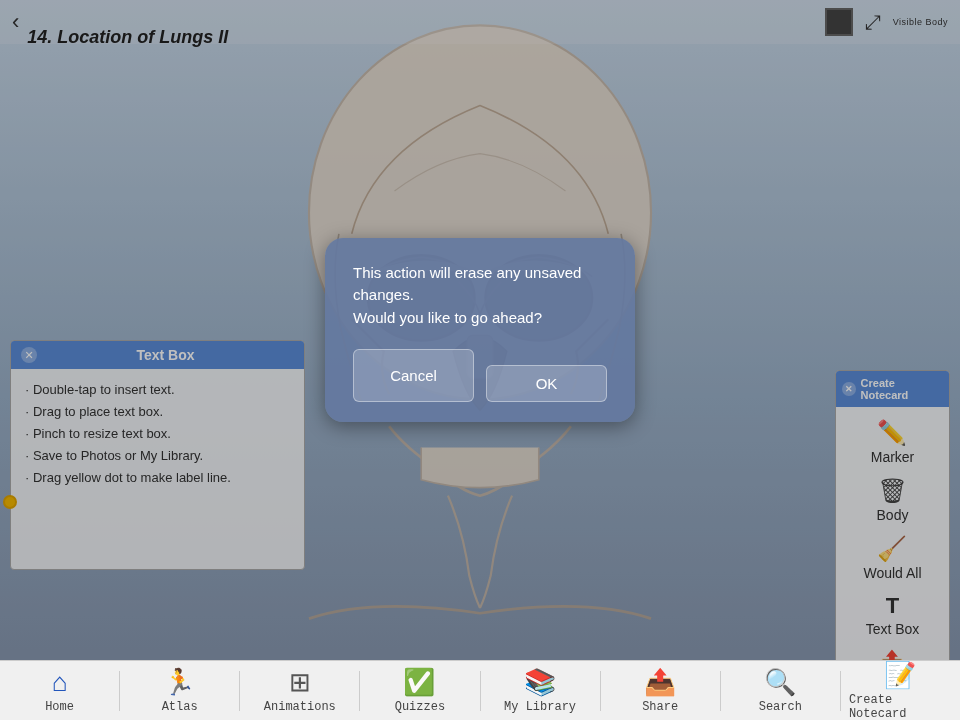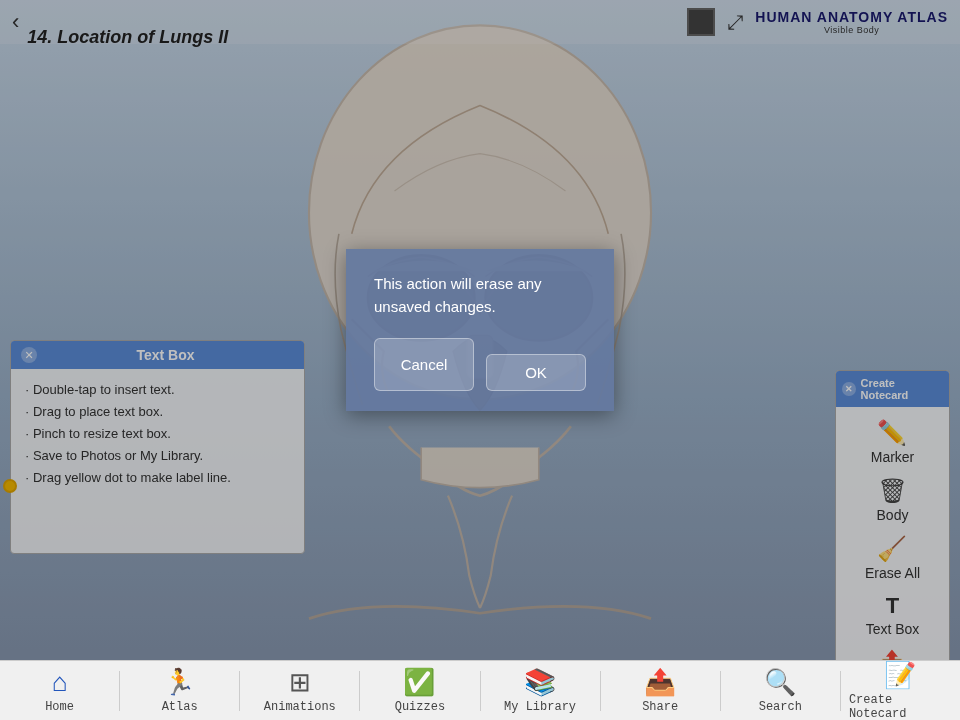--- a/index.html
+++ b/index.html
@@ -138,21 +138,21 @@
     }
 
     .text-box-title {
       font-size: 14px;
       font-weight: 600;
       text-align: center;
       flex: 1;
     }
 
     .text-box-body {
-      padding: 10px 14px 64px 14px;
+      padding: 10px 14px 80px 14px;
       font-size: 13px;
       color: #333;
       line-height: 1.7;
     }
 
     .yellow-dot {
       position: absolute;
       left: -8px;
       bottom: 60px;
       width: 14px;
@@ -234,23 +234,23 @@
       top: 0; left: 0; right: 0; bottom: 0;
       background: rgba(0,0,0,0.25);
       z-index: 30;
       display: flex;
       align-items: center;
       justify-content: center;
     }
 
     #modal-dialog {
       background: rgba(100,120,160,0.92);
-      border-radius: 0;
+      border-radius: 18px;
       padding: 24px 28px 20px 28px;
-      width: 268px;
+      width: 310px;
       box-shadow: 0 4px 20px rgba(0,0,0,0.4);
     }
 
     .modal-message {
       color: white;
       font-size: 15px;
       line-height: 1.5;
       text-align: left;
       margin-bottom: 20px;
     }
@@ -377,21 +377,20 @@
 
   <div id="header">
     <div class="header-left">
       <button class="back-btn">‹</button>
       <span class="header-title">14. Location of Lungs II</span>
     </div>
     <div class="header-right">
       <div class="thumbnail-box"></div>
       <span class="expand-icon">⤢</span>
       <div class="atlas-logo">
-        <div class="atlas-title">Human Anatomy Atlas</div>
         <div class="atlas-subtitle">Visible Body</div>
       </div>
     </div>
   </div>
 
   <div id="text-box-panel">
     <div class="text-box-header">
       <div class="text-box-close">✕</div>
       <span class="text-box-title">Text Box</span>
     </div>
@@ -414,37 +413,38 @@
       <div class="tool-item">
         <span class="tool-icon">✏️</span>
         <span class="tool-label">Marker</span>
       </div>
       <div class="tool-item">
         <span class="tool-icon">🗑</span>
         <span class="tool-label">Body</span>
       </div>
       <div class="tool-item">
         <span class="tool-icon">🧹</span>
-        <span class="tool-label">Erase All</span>
+        <span class="tool-label">Would All</span>
       </div>
       <div class="tool-item">
         <span class="tool-icon" style="font-size:22px;font-weight:bold;color:#333;">T</span>
         <span class="tool-label">Text Box</span>
       </div>
       <div class="tool-item">
         <span class="tool-icon">📤</span>
 
       </div>
     </div>
   </div>
 
   <div id="modal-overlay">
     <div id="modal-dialog">
       <div class="modal-message">
         <span>This action will erase any unsaved changes.</span><br>
+        <span>Would you like to go ahead?</span>
       </div>
       <div class="modal-buttons">
         <button class="modal-btn modal-btn-cancel">Cancel</button>
         <button class="modal-btn modal-btn-ok">OK</button>
       </div>
     </div>
   </div>
 
 </div>
 

